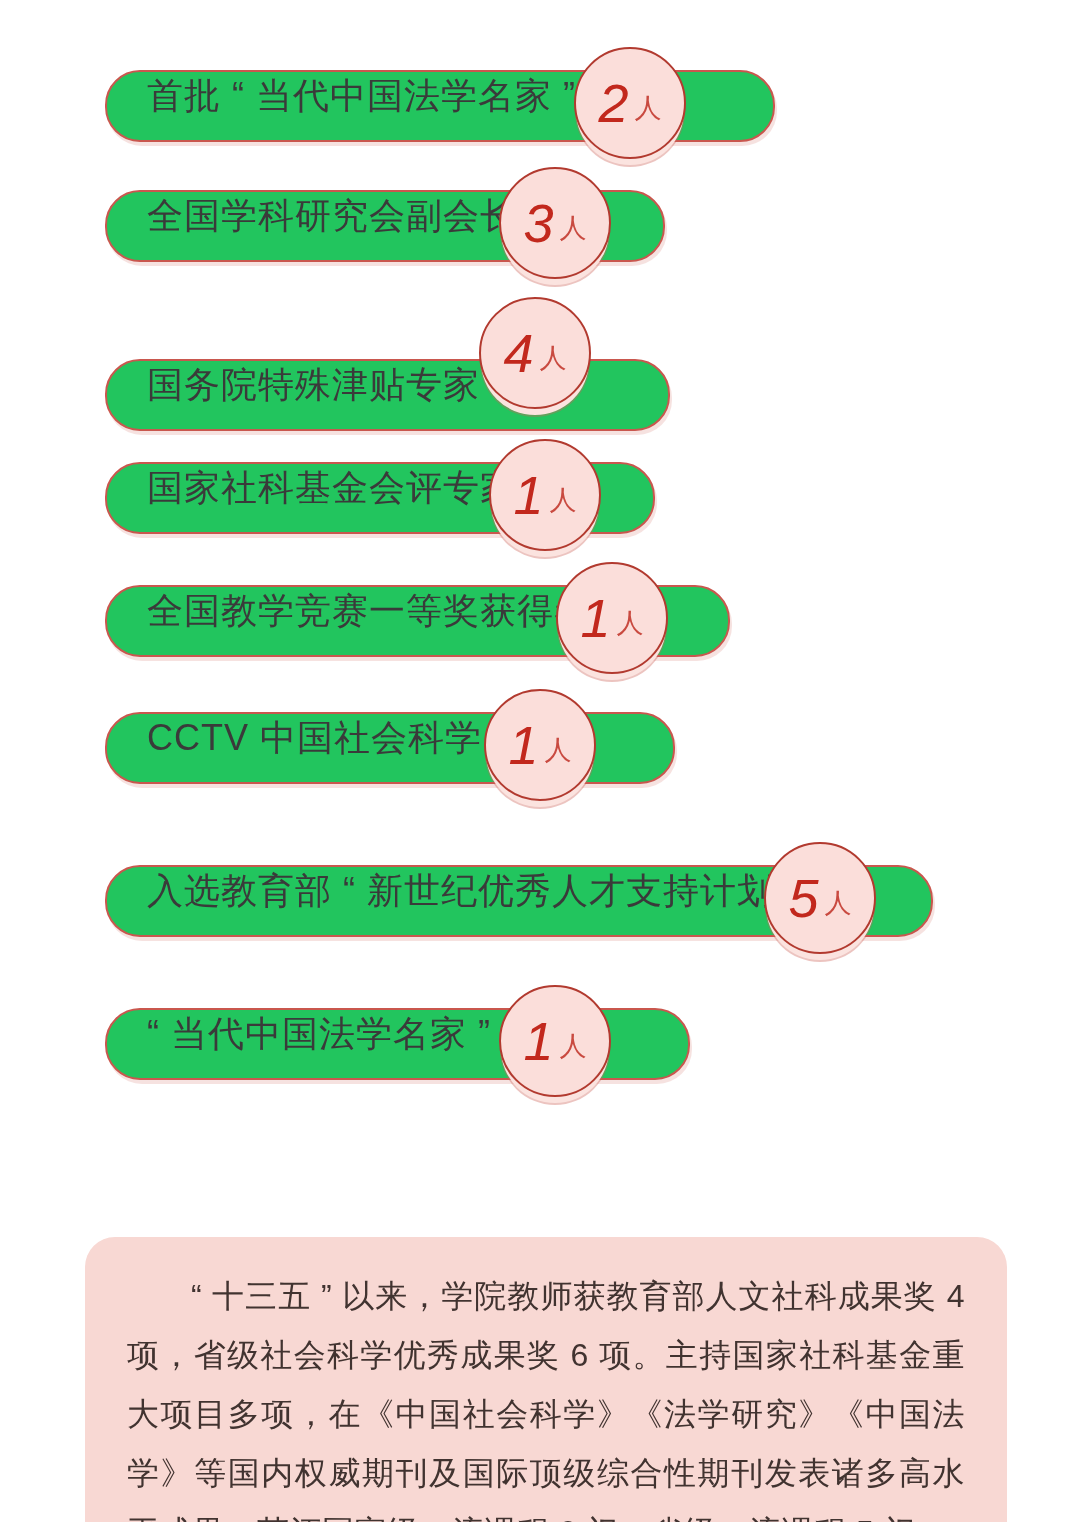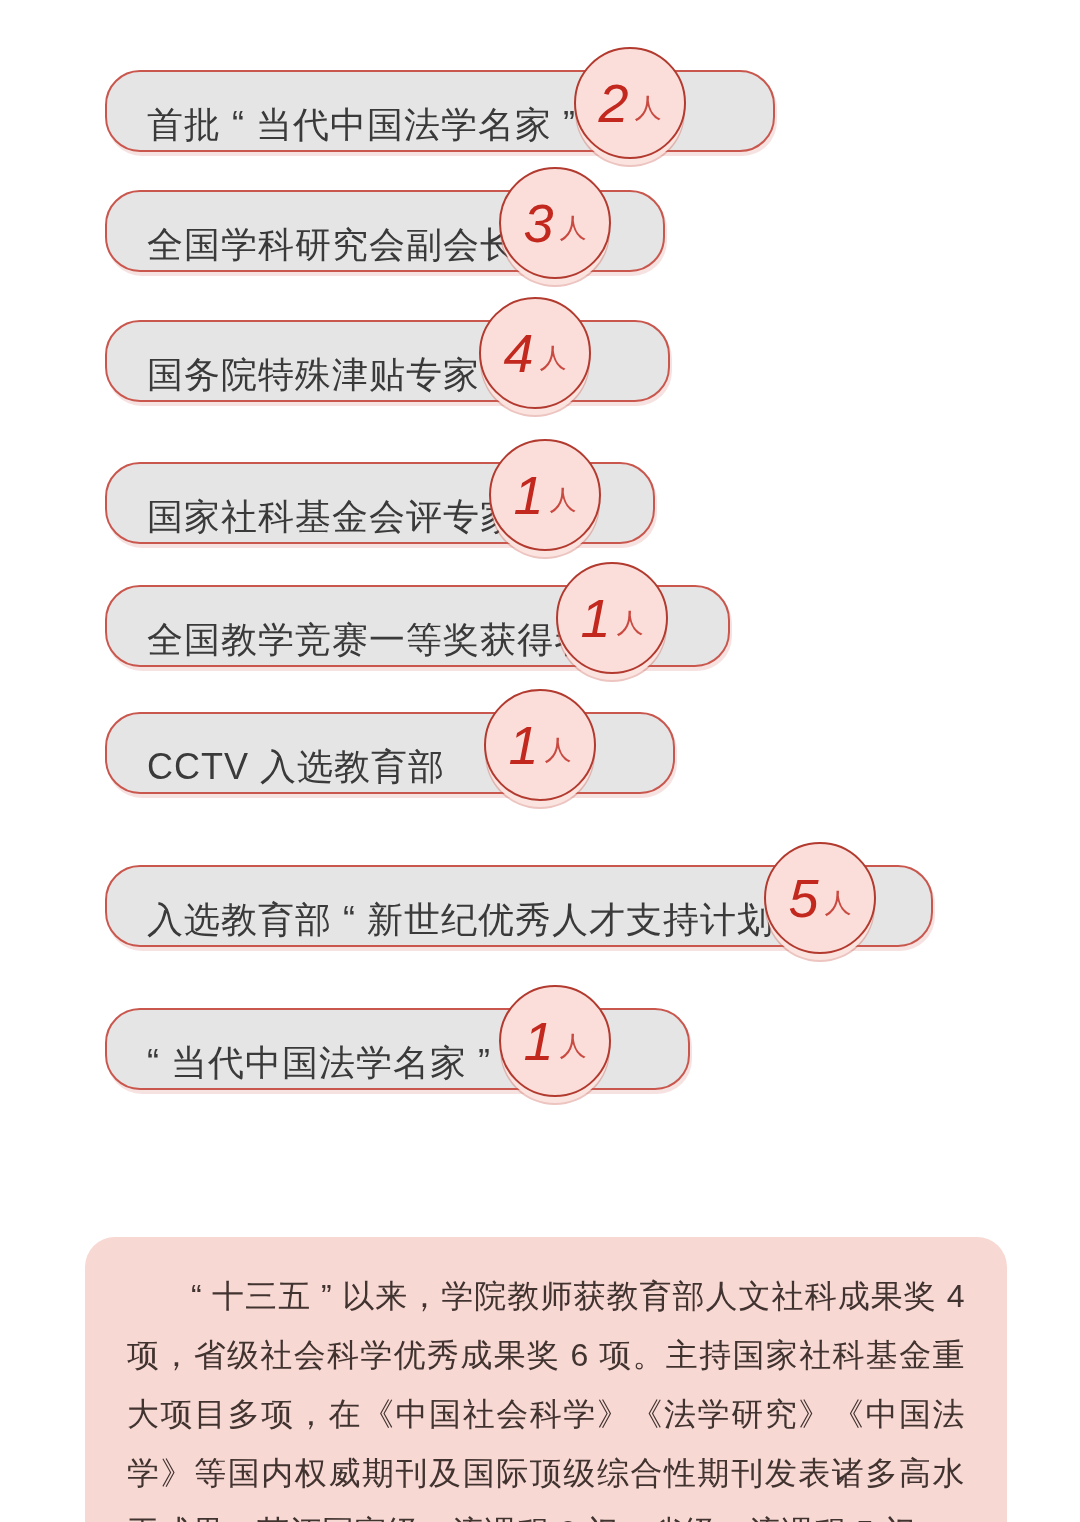--- a/index.html
+++ b/index.html
@@ -7,26 +7,26 @@
     width:1080px; height:1522px;
     background:#ffffff;
     font-family:"Liberation Sans", sans-serif;
     position:relative; overflow:hidden;
   }
   .canvas { position:absolute; inset:0; }
 
   .stat-row { position:absolute; left:105px; height:112px; }
 
   .pill {
-    position:absolute; top:23px; height:82px;
-    background:#e5e5e5;
+    position:absolute; top:23px; height:72px;
+    background:#22c55e;
     border:2px solid #c9574e;
     border-radius:35px;
     box-shadow:2px 4px 0 rgba(219,138,130,0.25);
-    display:flex; align-items:flex-end;
+    display:flex; align-items:flex-start;
     box-sizing:border-box;
     padding-left:40px;
   }
   .pill-label {
     font-size:36px; color:#3a3a3a; letter-spacing:1px; white-space:nowrap;
   }
   .count-circle {
     position:absolute; top:0; width:112px; height:112px;
     background:#fbdeda;
     border:2px solid #b23a2f;
@@ -76,21 +76,21 @@
     <div class="pill" style="width:560px;">
       <span class="pill-label">全国学科研究会副会长</span>
     </div>
     <div class="count-circle" style="left:394px;">
       <span class="count-num">3</span>
       <span class="count-unit">人</span>
     </div>
   </div>
 
   <div class="stat-row" style="top:297px;">
-    <div class="pill" style="width:565px;">
+    <div class="pill" style="width:565px;margin-top:39px;">
       <span class="pill-label">国务院特殊津贴专家</span>
     </div>
     <div class="count-circle" style="left:374px;">
       <span class="count-num">4</span>
       <span class="count-unit">人</span>
     </div>
   </div>
 
   <div class="stat-row" style="top:439px;">
     <div class="pill" style="width:550px;">
@@ -107,21 +107,21 @@
       <span class="pill-label">全国教学竞赛一等奖获得者</span>
     </div>
     <div class="count-circle" style="left:451px;">
       <span class="count-num">1</span>
       <span class="count-unit">人</span>
     </div>
   </div>
 
   <div class="stat-row" style="top:689px;">
     <div class="pill" style="width:570px;">
-      <span class="pill-label">CCTV 入选教育部</span>
+      <span class="pill-label">CCTV 中国社会科学</span>
     </div>
     <div class="count-circle" style="left:379px;">
       <span class="count-num">1</span>
       <span class="count-unit">人</span>
     </div>
   </div>
 
   <div class="stat-row" style="top:842px;">
     <div class="pill" style="width:828px;">
       <span class="pill-label">入选教育部 “ 新世纪优秀人才支持计划 ”</span>

